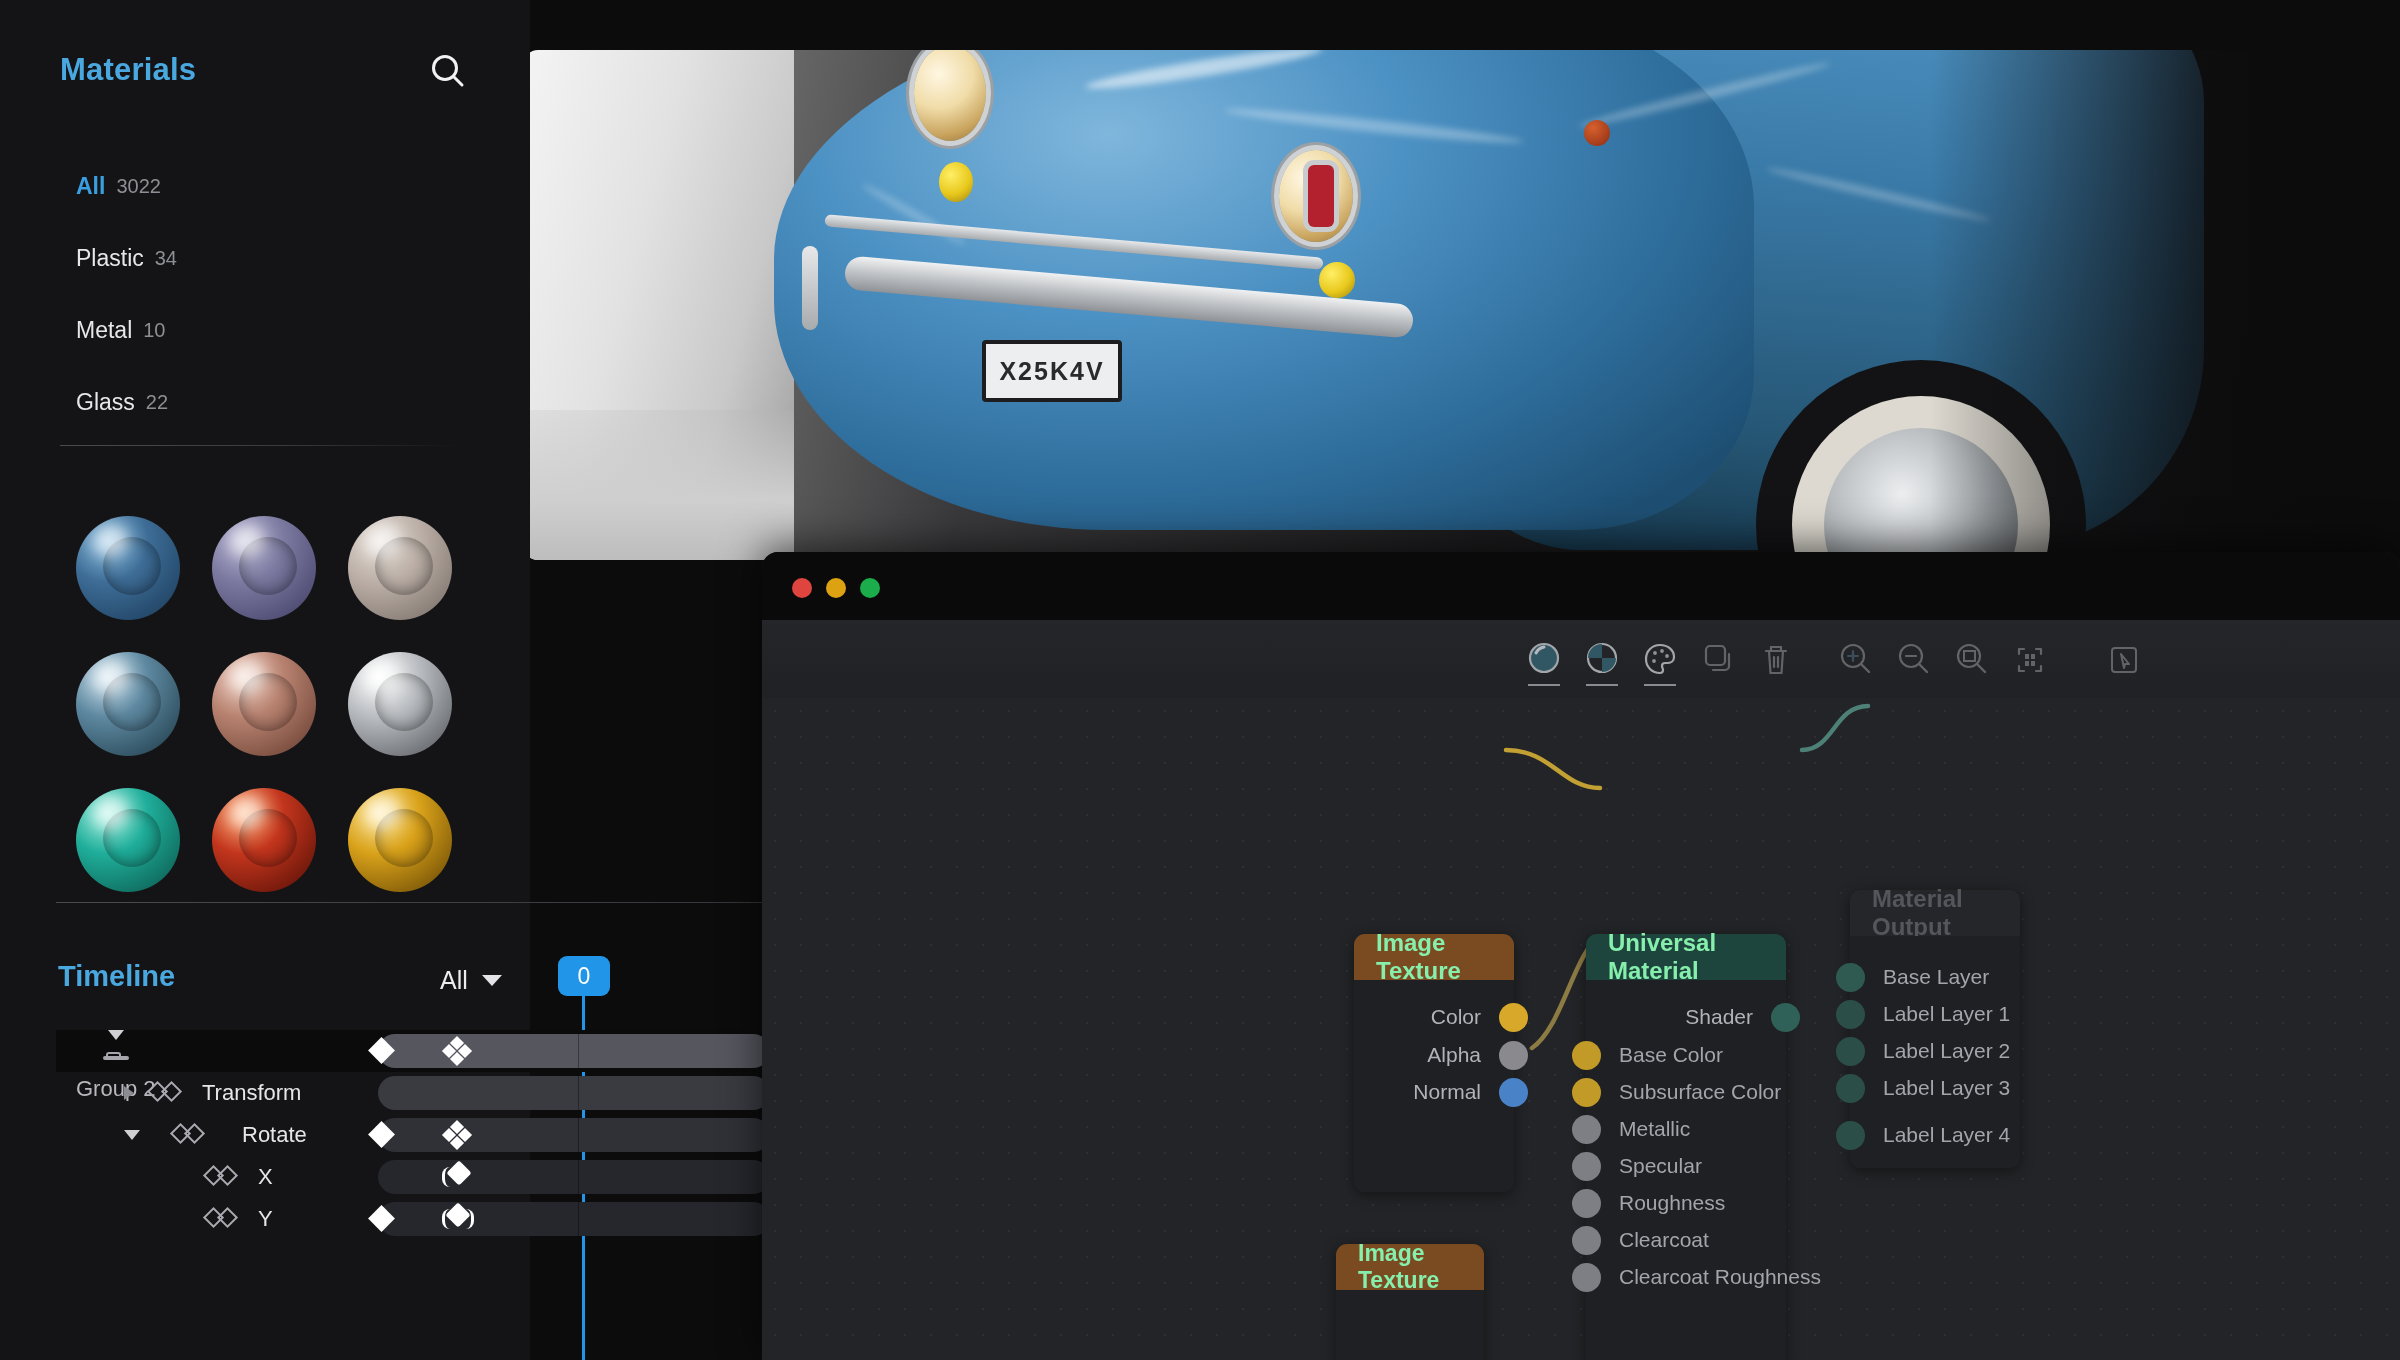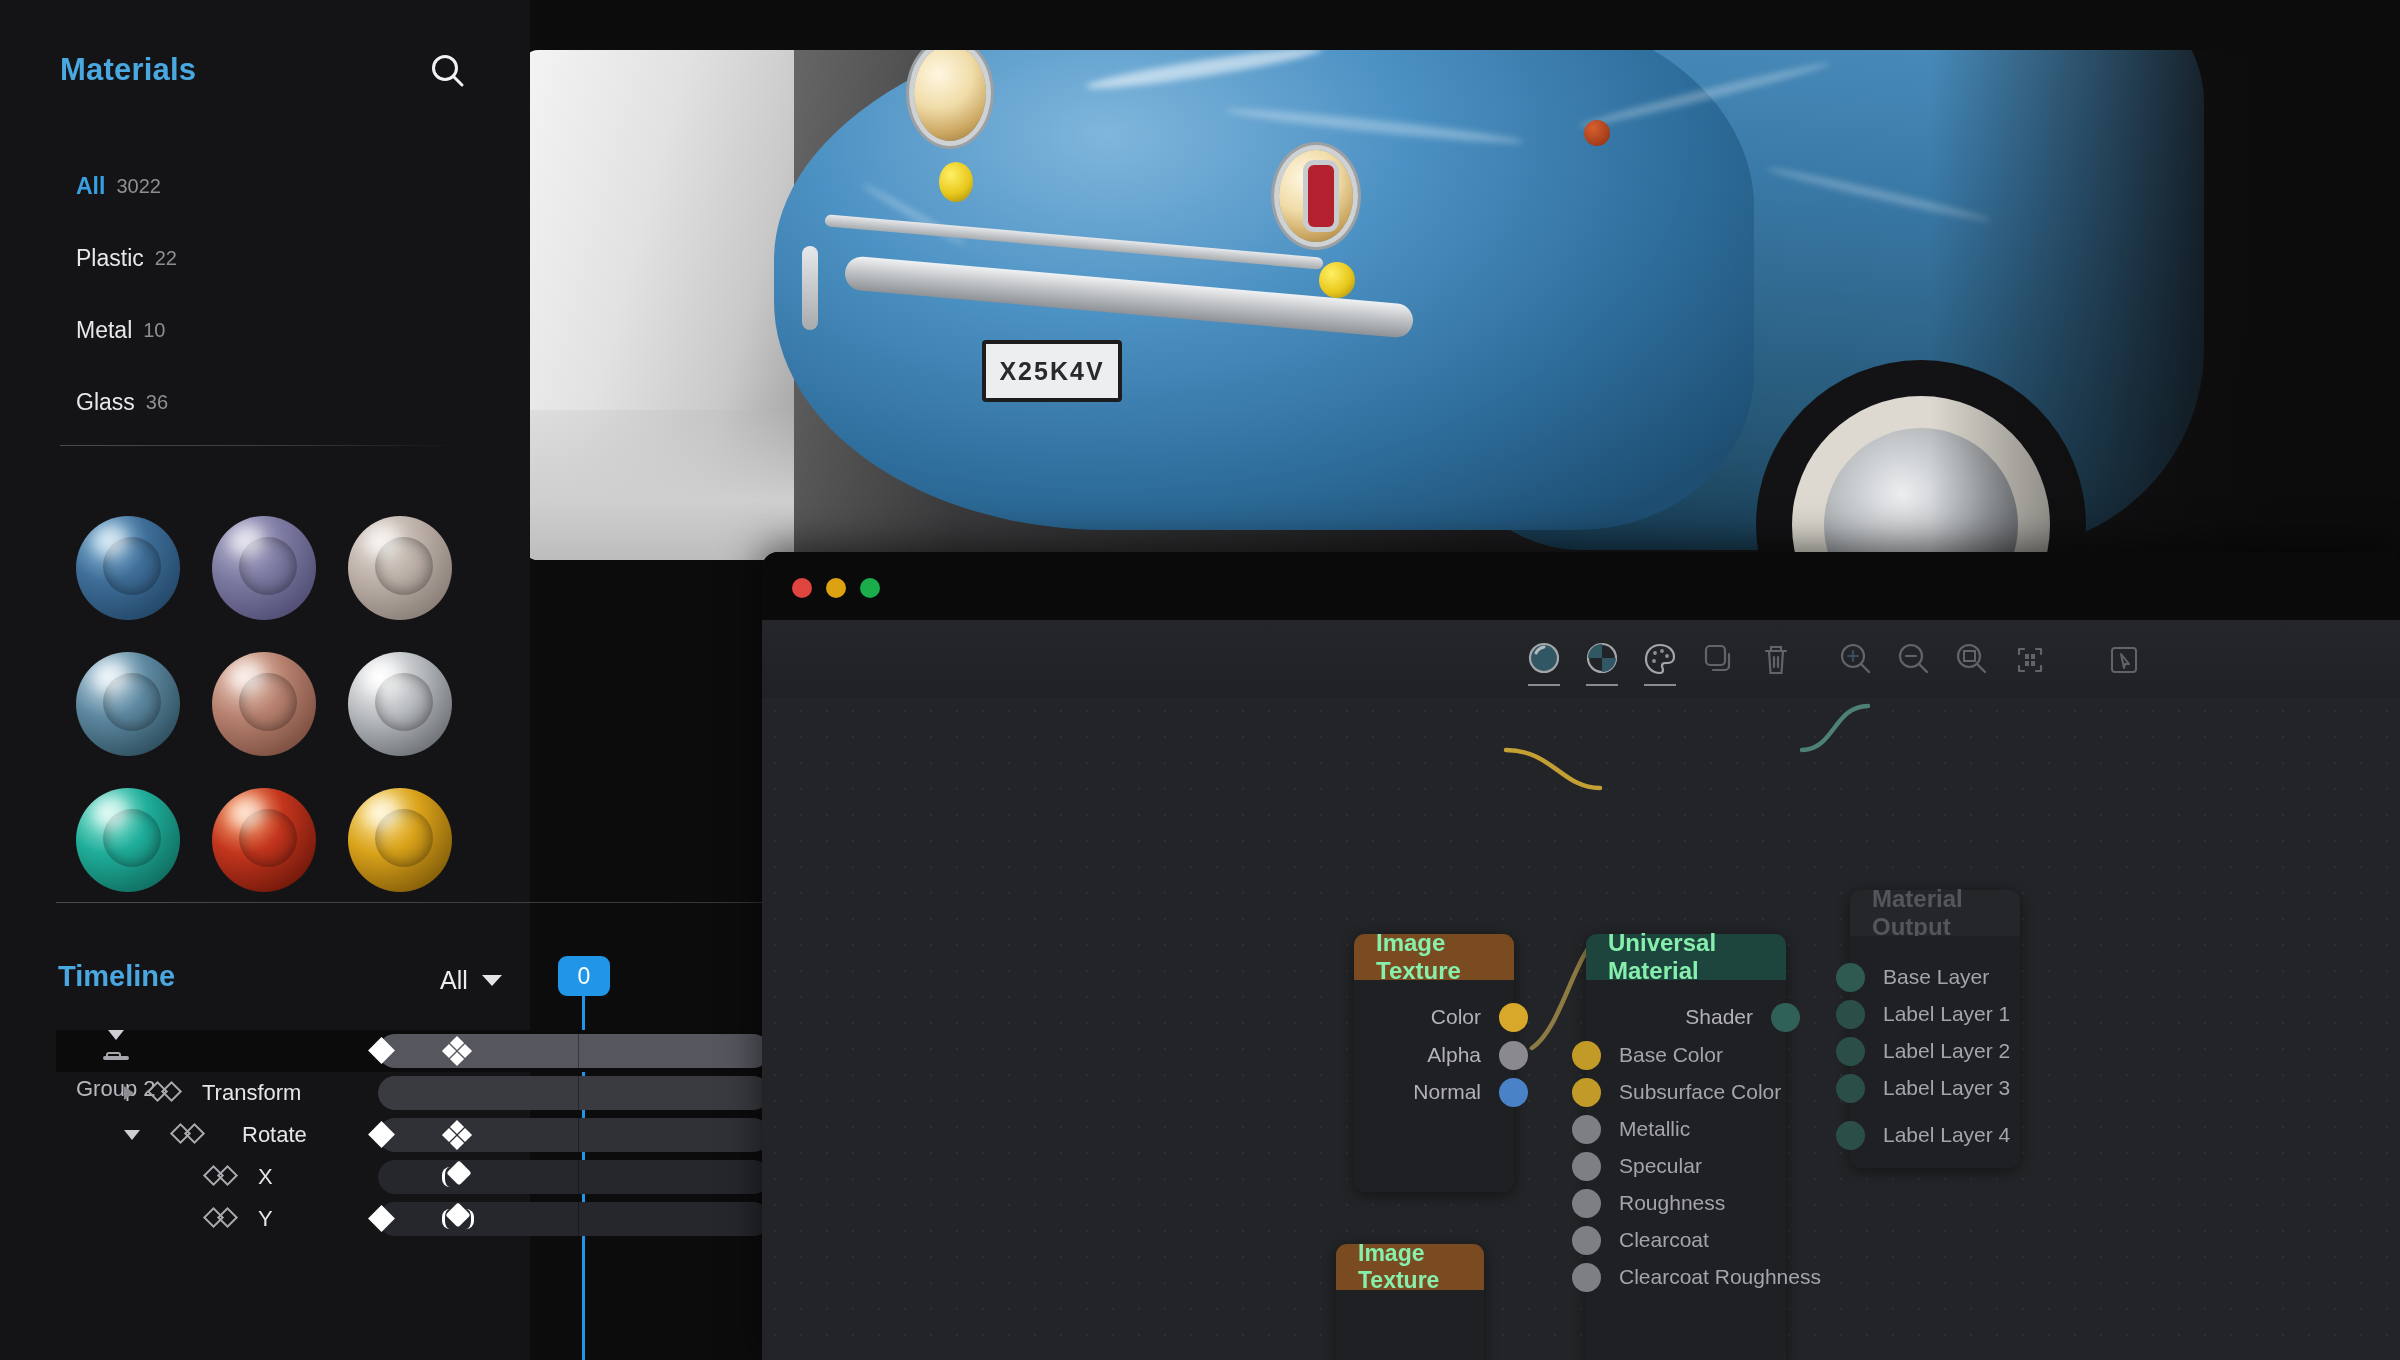--- a/index.html
+++ b/index.html
@@ -215,29 +215,29 @@
       </div>
     </div>
 
     <div class="cat-list">
       <div class="cat-row active">
         <span class="cat-name">All</span>
         <span class="cat-count">3022</span>
       </div>
       <div class="cat-row">
         <span class="cat-name">Plastic</span>
-        <span class="cat-count">22</span>
+        <span class="cat-count">34</span>
       </div>
       <div class="cat-row">
         <span class="cat-name">Metal</span>
         <span class="cat-count">10</span>
       </div>
       <div class="cat-row">
         <span class="cat-name">Glass</span>
-        <span class="cat-count">36</span>
+        <span class="cat-count">22</span>
       </div>
     </div>
 
     <div class="sb-div"></div>
 
     <div class="sphere-grid" id="sphere-grid">
         <div class="sphere-cell">
           <div class="sphere" style="background: radial-gradient(circle at 30% 24%, rgb(143, 192, 224) 0%, rgb(62, 109, 151) 38%, rgb(29, 63, 94) 92%);"></div>
         </div>
         <div class="sphere-cell">

